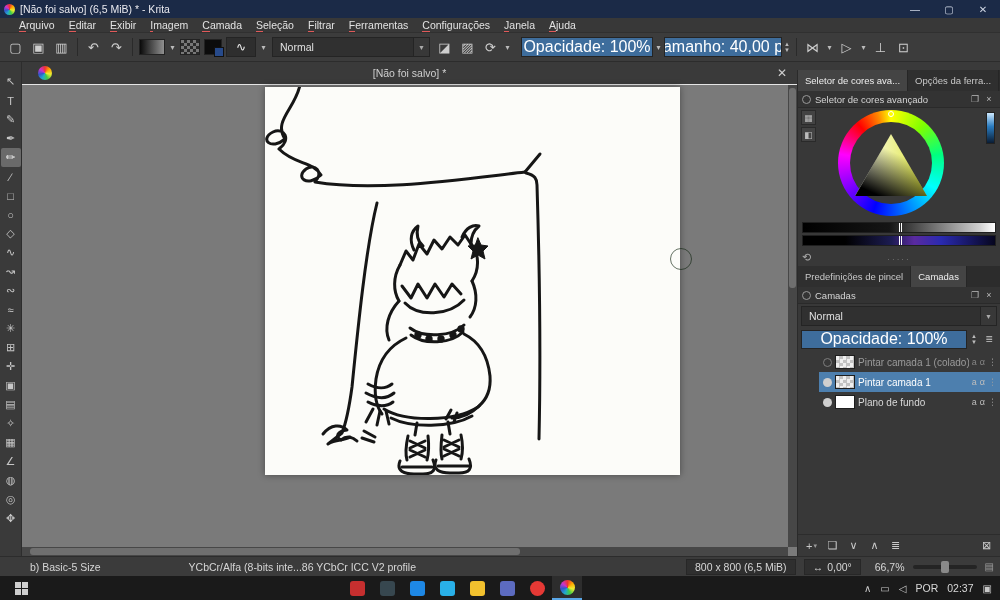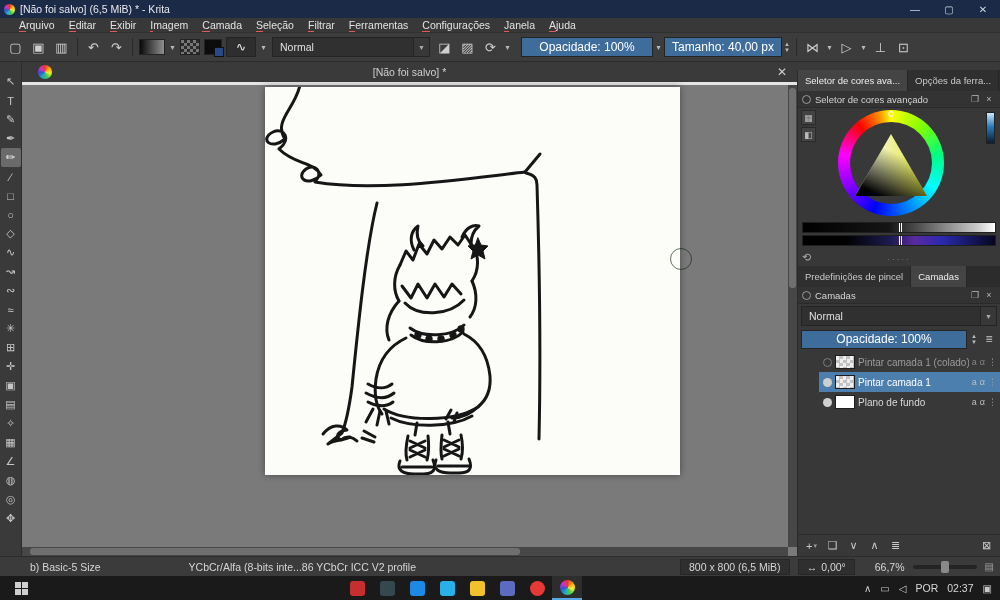--- a/index.html
+++ b/index.html
@@ -29,34 +29,34 @@
   .swatch.fgbg { width:18px; background:#0c0c0c; position:relative; }
   .swatch.fgbg::after{ content:""; position:absolute; right:-3px; bottom:-3px; width:8px; height:8px; background:#274a8a; border:1px solid #111; }
   .brushbtn { width:30px; height:20px; background:#2e2e2e; border:1px solid #242424; color:#eee; font-size:12px;
       display:flex; align-items:center; justify-content:center; margin:0 2px; }
   .ddarrow { width:11px; height:20px; display:flex; align-items:center; justify-content:center; font-size:8px; color:#bbb; }
   .combo { width:158px; height:20px; background:#303030; border:1px solid #242424; display:flex; align-items:center;
       font-size:10.5px; color:#e0e0e0; padding-left:7px; margin:0 3px; }
   .combo .carr { margin-left:auto; width:16px; text-align:center; font-size:7px; color:#aaa; background:#383838; align-self:stretch; display:flex;align-items:center;justify-content:center; border-left:1px solid #242424;}
   .tslider { height:20px; background:#2b2b2b; border:1px solid #242424; position:relative; display:flex; align-items:center; justify-content:center; overflow:hidden; }
   .tslider .fill { position:absolute; inset:0; background:#3e6d9c; }
-  .tslider .lab { position:relative; font-size:12px; color:#fff; white-space:nowrap; }
+  .tslider .lab { position:relative; font-size:16px; color:#fff; white-space:nowrap; }
   .tslider.op { width:132px; margin-left:8px; }
   .tslider.sz { width:118px; }
   .spin { display:flex; flex-direction:column; justify-content:center; height:20px; width:10px; font-size:6px; color:#bbb; line-height:6px; text-align:center; }
 
   
   .main { flex:1 1 auto; display:flex; min-height:0; }
 
   .toolbox { width:22px; background:#3a3a3a; border-right:1px solid #2d2d2d; padding-top:10px; display:flex; flex-direction:column; align-items:center; }
   .tool { width:20px; height:19px; display:flex; align-items:center; justify-content:center; color:#c6c6c6; font-size:11px; border-radius:2px; }
   .tool.active { background:#6a6a6a; color:#fff; }
 
   .viewport { flex:1; position:relative; background:#7a7a7a; min-width:0; }
-  .doc-tabbar { position:absolute; top:0; left:0; right:0; height:23px; background:#3a3a3a; border-bottom:3px solid #e5e5e5; display:flex; align-items:center; }
+  .doc-tabbar { position:absolute; top:0; left:0; right:0; height:23px; background:#3a3a3a; border-bottom:1px solid #e5e5e5; display:flex; align-items:center; }
   .doc-tabbar .klogo { width:14px; height:14px; border-radius:50%; margin-left:16px;
      background:conic-gradient(#e33,#fa0,#ee3,#4c4,#2ac,#35c,#c3c,#e33); }
   .doc-title { position:absolute; left:0; right:0; text-align:center; font-size:10.5px; color:#cfcfcf; }
   .doc-close { margin-left:auto; margin-right:10px; color:#cfcfcf; font-size:12px; z-index:1; }
 
   .canvas { position:absolute; left:243px; top:25px; width:415px; height:388px; background:#fcfcf9; box-shadow:0 0 7px rgba(0,0,0,.4); }
   .canvas svg { display:block; }
 
   .vscroll { position:absolute; top:23px; right:0; bottom:9px; width:9px; background:#474747; }
   .vscroll .thumb { position:absolute; top:3px; left:1px; right:1px; height:200px; background:#6f6f6f; border-radius:3px; }
@@ -118,21 +118,21 @@
   .lbtn { width:19px; height:18px; display:flex; align-items:center; justify-content:center; color:#c9c9c9; font-size:11px; }
   .lbtn .mini { font-size:7px; margin-left:1px; color:#999; }
   .layerbtns .sp { flex:1; }
 
   
   .statusbar { height:20px; background:#3b3b3b; border-top:1px solid #2c2c2c; display:flex; align-items:center; font-size:10.5px; color:#d6d6d6; flex:0 0 auto; padding:0 6px; }
   .sb-preset { margin-left:24px; }
   .sb-profile { margin-left:88px; }
   .sb-size { margin-left:auto; background:#2f2f2f; border:1px solid #272727; padding:1px 8px; }
   .sb-angle { background:#2f2f2f; border:1px solid #272727; padding:1px 8px; margin-left:8px; display:flex; gap:4px; align-items:center;}
-  .sb-zoom { margin-left:20px; }
+  .sb-zoom { margin-left:14px; }
   .zoomslider { width:64px; height:4px; background:#242424; border-radius:2px; margin:0 8px; position:relative; }
   .zoomslider .zthumb { position:absolute; left:45%; top:-4px; width:8px; height:12px; background:#8a8a8a; border-radius:2px; }
   .sb-grip { color:#9a9a9a; font-size:10px; }
 
   
   .taskbar { height:24px; background:#1a1a1a; display:flex; align-items:center; flex:0 0 auto; }
   .startbtn { width:42px; height:24px; display:flex; align-items:center; justify-content:center; }
   .winlogo { display:grid; grid-template-columns:6px 6px; grid-template-rows:6px 6px; gap:1px; }
   .winlogo span { background:#cfcfcf; }
   .taskspacer { width:300px; }

